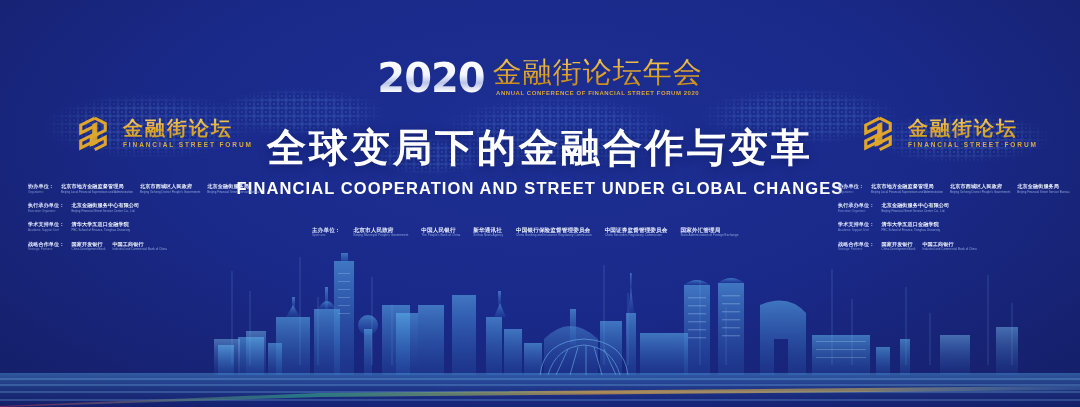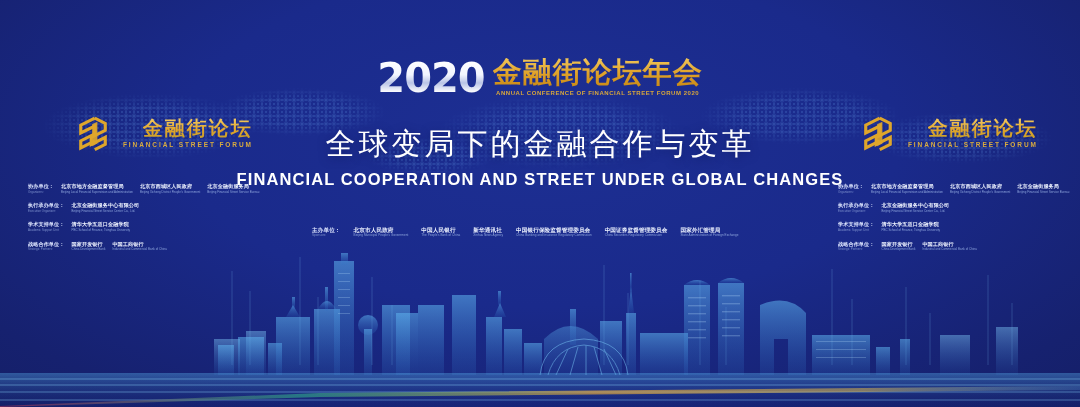--- a/index.html
+++ b/index.html
@@ -44,47 +44,47 @@
   .header{position:absolute;left:0;right:0;top:58px;text-align:center;}
   .lockup{display:inline-flex;align-items:flex-end;gap:8px;}
   .year{
     font-size:40px;font-weight:700;letter-spacing:-1px;line-height:.92;
     background:linear-gradient(180deg,#ffffff 0%,#f2f5ff 40%,#b9c4e6 62%,#ffffff 88%);
     -webkit-background-clip:text;background-clip:text;color:transparent;
     font-family:"DejaVu Sans",sans-serif;
   }
   .cn-head{display:flex;flex-direction:column;align-items:center;padding-bottom:1px;}
   .cn-head .cn{
-    font-size:29px;font-weight:700;letter-spacing:1px;line-height:1;
+    font-size:29px;font-weight:400;letter-spacing:1px;line-height:1;
     color:#e0a52a;
     background:linear-gradient(180deg,#f0c65a 0%,#dfa128 55%,#c98a16 100%);
     -webkit-background-clip:text;background-clip:text;color:transparent;
   }
   .cn-head .en{
     font-size:6px;font-weight:700;letter-spacing:.55px;color:#d7a63c;
     margin-top:3px;white-space:nowrap;
   }
 
   
   .title-wrap{position:absolute;left:0;right:0;top:128px;text-align:center;}
   .title-cn{
-    font-size:30px;font-weight:400;letter-spacing:3px;color:#fff;line-height:1.05;
+    font-size:39px;font-weight:700;letter-spacing:3px;color:#fff;line-height:1.05;
     text-shadow:0 2px 10px rgba(10,20,80,.55);
   }
   .title-en{
     margin-top:10px;font-size:16.5px;font-weight:700;letter-spacing:1.1px;color:#ffffff;
     font-family:"Liberation Sans",sans-serif;
   }
 
   
   .logo{position:absolute;display:flex;align-items:center;gap:9px;}
   .logo.left{left:72px;top:112px;}
   .logo.right{left:857px;top:112px;}
   .logo .mark{width:42px;height:42px;flex:0 0 42px;}
-  .logo .words{display:flex;flex-direction:column;gap:3px;align-items:flex-end;}
+  .logo .words{display:flex;flex-direction:column;gap:3px;}
   .logo .words .cn{
     font-size:20px;font-weight:700;letter-spacing:2px;line-height:1;
     background:linear-gradient(180deg,#f3cb63 0%,#e0a52a 60%,#caa02b 100%);
     -webkit-background-clip:text;background-clip:text;color:transparent;
   }
   .logo .words .en{font-size:6.5px;font-weight:700;letter-spacing:1.9px;color:#d8ab40;white-space:nowrap;}
 
   
   .sponsors{position:absolute;display:flex;flex-direction:column;gap:9px;}
   .sponsors.left{left:28px;top:184px;width:260px;}

